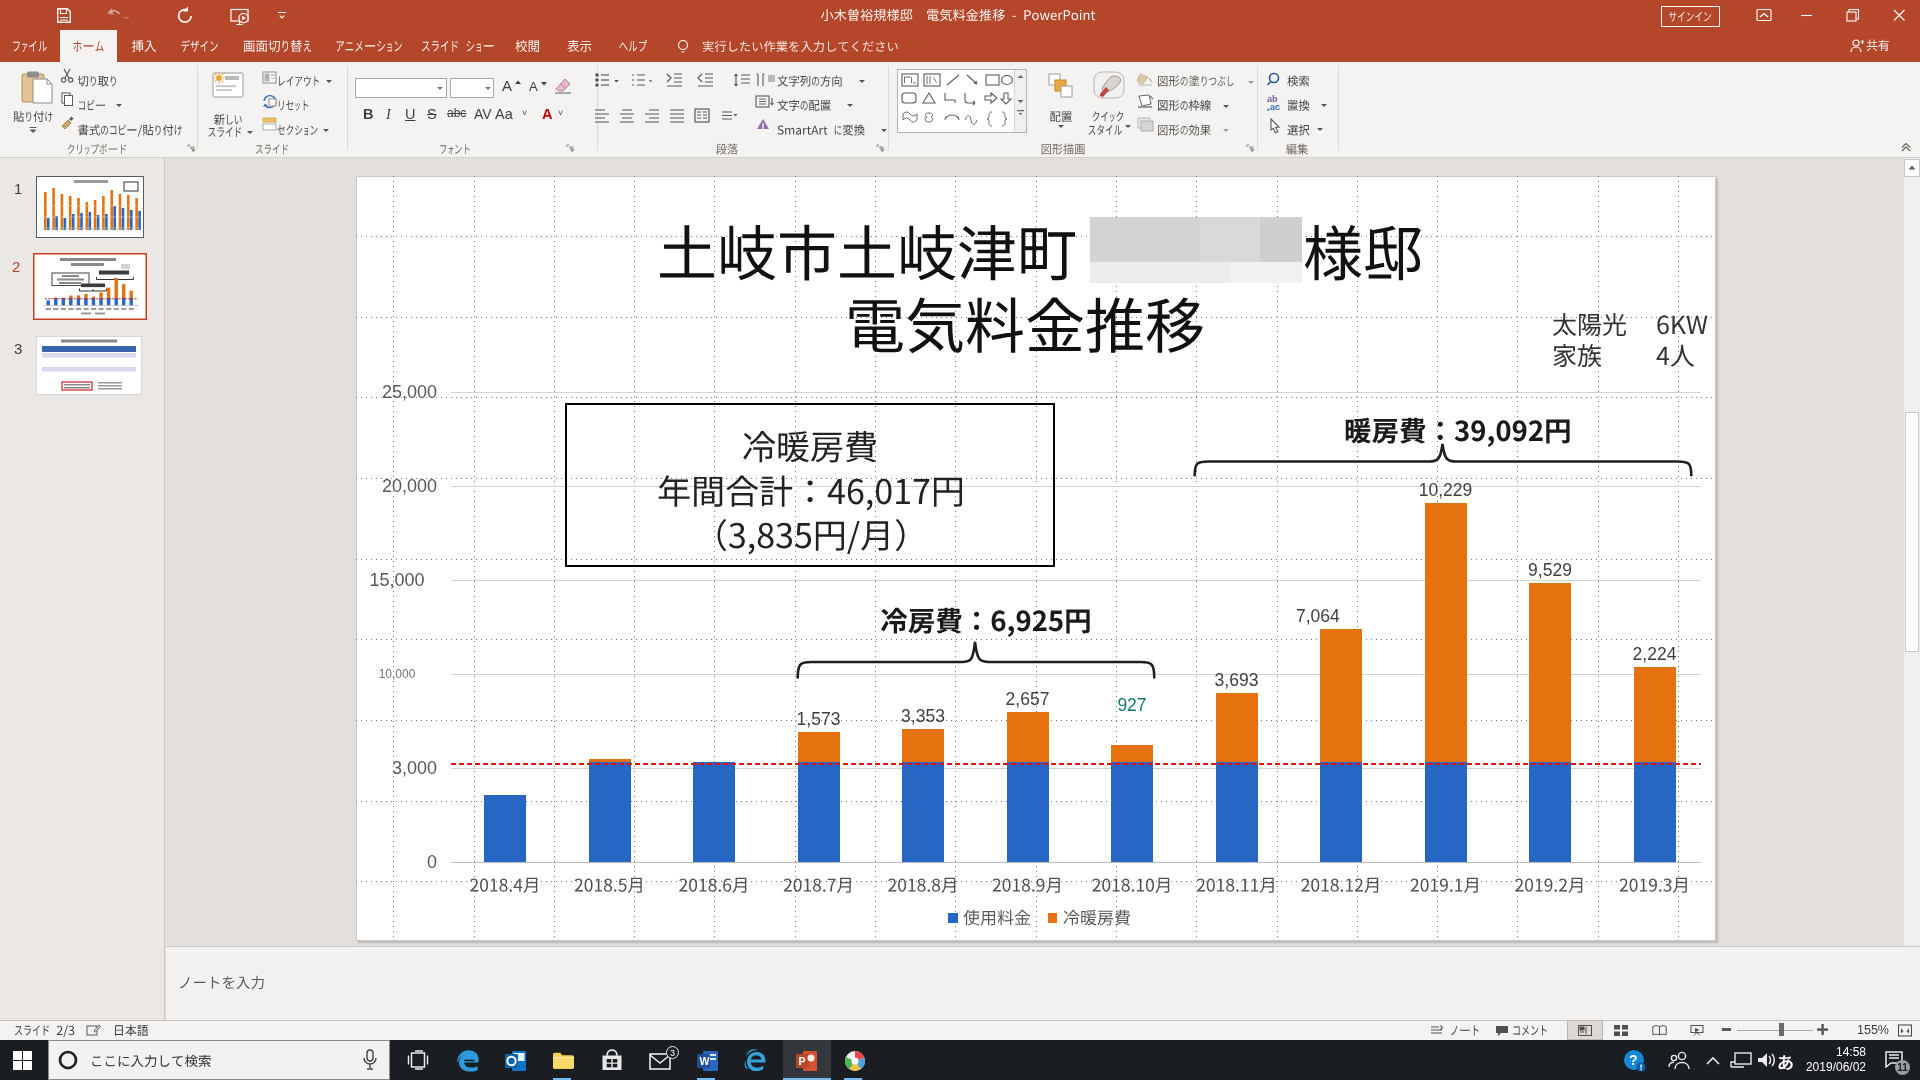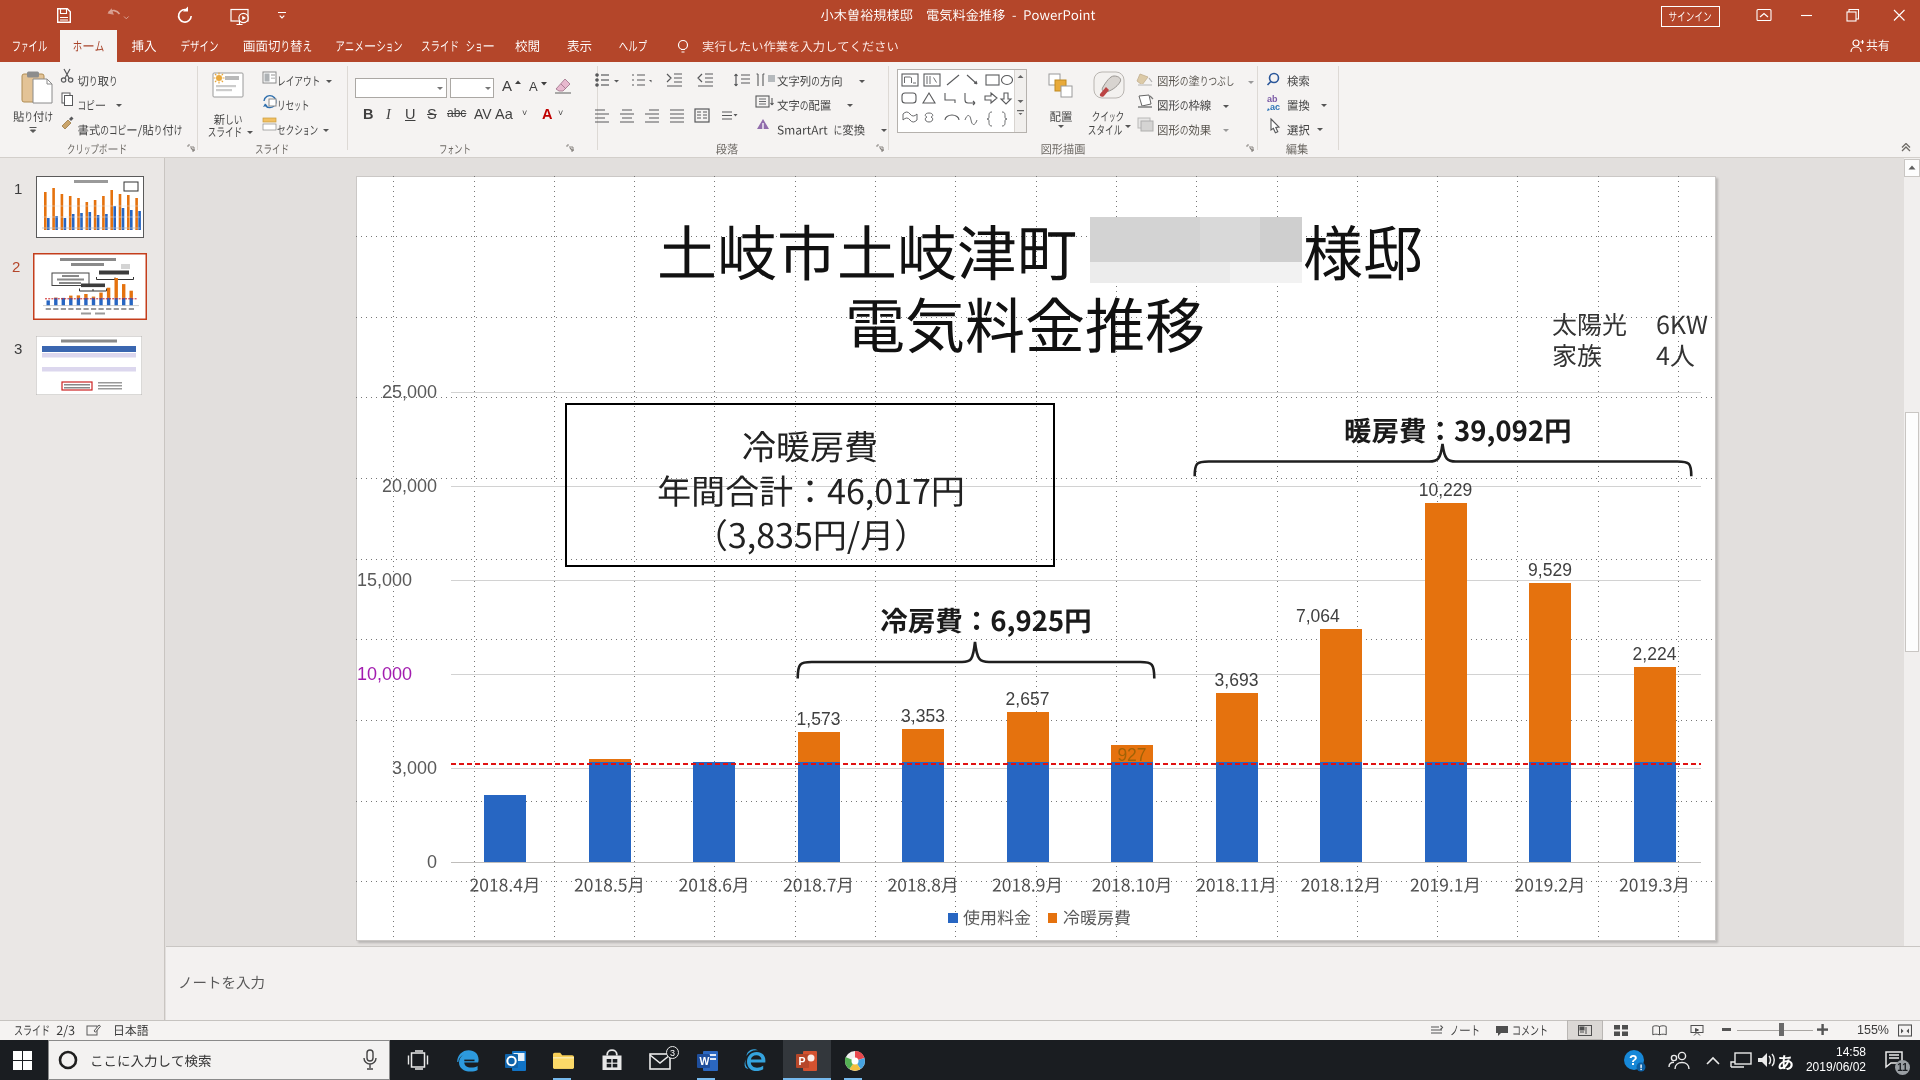--- a/index.html
+++ b/index.html
@@ -705,40 +705,40 @@
 <div style="position:absolute;left:1090px;top:262px;width:140px;height:21px;background:#ececec"></div>
 <div style="position:absolute;left:1230px;top:262px;width:72px;height:21px;background:#f2f2f2"></div>
 <div style="position:absolute;left:450.8px;top:392.4px;width:1250.7px;height:1px;background:#d2d2d2"></div>
 <div style="position:absolute;left:450.8px;top:486.4px;width:1250.7px;height:1px;background:#d2d2d2"></div>
 <div style="position:absolute;left:450.8px;top:580.4px;width:1250.7px;height:1px;background:#d2d2d2"></div>
 <div style="position:absolute;left:450.8px;top:674.4px;width:1250.7px;height:1px;background:#d2d2d2"></div>
 <div style="position:absolute;left:450.8px;top:768.4px;width:1250.7px;height:1px;background:#d2d2d2"></div>
 <div style="position:absolute;left:450.8px;top:862.4px;width:1250.7px;height:1px;background:#bfbdbb"></div>
 <div style="position:absolute;left:357px;top:382.4px;width:80px;height:20px;font-size:18px;color:#595959;text-align:right;line-height:20px">25,000</div>
 <div style="position:absolute;left:357px;top:476.4px;width:80px;height:20px;font-size:18px;color:#595959;text-align:right;line-height:20px">20,000</div>
-<div style="position:absolute;left:357px;top:570.4px;width:80px;height:20px;font-size:18px;color:#595959;text-align:left;line-height:20px">15,000</div>
-<div style="position:absolute;left:357px;top:664.4px;width:80px;height:20px;font-size:18px;color:#a21caf;text-align:left;line-height:20px">10,000</div>
+<div style="position:absolute;left:357px;top:570.4px;width:80px;height:20px;font-size:18px;color:#595959;text-align:center;line-height:20px">15,000</div>
+<div style="position:absolute;left:357px;top:664.4px;width:80px;height:20px;font-size:12px;color:#737373;text-align:center;line-height:20px">10,000</div>
 <div style="position:absolute;left:357px;top:758.4px;width:80px;height:20px;font-size:18px;color:#595959;text-align:right;line-height:20px">3,000</div>
 <div style="position:absolute;left:357px;top:852.4px;width:80px;height:20px;font-size:18px;color:#595959;text-align:right;line-height:20px">0</div>
 <div style="position:absolute;left:484.0px;top:795.4px;width:42px;height:67.0px;background:#2766c2"></div>
 <div style="position:absolute;left:588.5px;top:762.0px;width:42px;height:100.4px;background:#2766c2"></div>
 <div style="position:absolute;left:588.5px;top:759.4px;width:42px;height:2.6px;background:#e5720e"></div>
 <div style="position:absolute;left:693.0px;top:762.0px;width:42px;height:100.4px;background:#2766c2"></div>
 <div style="position:absolute;left:797.5px;top:762.0px;width:42px;height:100.4px;background:#2766c2"></div>
 <div style="position:absolute;left:797.5px;top:732.4px;width:42px;height:29.6px;background:#e5720e"></div>
 <div style="position:absolute;left:773.5px;top:709.4px;width:90px;height:20px;font-size:17.5px;color:#404040;text-align:center;line-height:20px">1,573</div>
 <div style="position:absolute;left:902.0px;top:762.0px;width:42px;height:100.4px;background:#2766c2"></div>
 <div style="position:absolute;left:902.0px;top:728.8px;width:42px;height:33.2px;background:#e5720e"></div>
 <div style="position:absolute;left:878.0px;top:705.8px;width:90px;height:20px;font-size:17.5px;color:#404040;text-align:center;line-height:20px">3,353</div>
 <div style="position:absolute;left:1006.5px;top:762.0px;width:42px;height:100.4px;background:#2766c2"></div>
 <div style="position:absolute;left:1006.5px;top:712.0px;width:42px;height:50.0px;background:#e5720e"></div>
 <div style="position:absolute;left:982.5px;top:689.0px;width:90px;height:20px;font-size:17.5px;color:#404040;text-align:center;line-height:20px">2,657</div>
 <div style="position:absolute;left:1111.0px;top:762.0px;width:42px;height:100.4px;background:#2766c2"></div>
 <div style="position:absolute;left:1111.0px;top:744.6px;width:42px;height:17.4px;background:#e5720e"></div>
-<div style="position:absolute;left:1087.0px;top:745px;width:90px;height:20px;font-size:17.5px;color:#a16207;text-align:center;line-height:20px">927</div>
+<div style="position:absolute;left:1087.0px;top:695px;width:90px;height:20px;font-size:17.5px;color:#0f766e;text-align:center;line-height:20px">927</div>
 <div style="position:absolute;left:1215.5px;top:762.0px;width:42px;height:100.4px;background:#2766c2"></div>
 <div style="position:absolute;left:1215.5px;top:692.6px;width:42px;height:69.4px;background:#e5720e"></div>
 <div style="position:absolute;left:1191.5px;top:669.6px;width:90px;height:20px;font-size:17.5px;color:#404040;text-align:center;line-height:20px">3,693</div>
 <div style="position:absolute;left:1320.0px;top:762.0px;width:42px;height:100.4px;background:#2766c2"></div>
 <div style="position:absolute;left:1320.0px;top:629.2px;width:42px;height:132.8px;background:#e5720e"></div>
 <div style="position:absolute;left:1296.0px;top:606.2px;width:90px;height:20px;font-size:17.5px;color:#404040;text-align:left;line-height:20px">7,064</div>
 <div style="position:absolute;left:1424.5px;top:762.0px;width:42px;height:100.4px;background:#2766c2"></div>
 <div style="position:absolute;left:1424.5px;top:503.3px;width:42px;height:258.7px;background:#e5720e"></div>
 <div style="position:absolute;left:1400.5px;top:480.3px;width:90px;height:20px;font-size:17.5px;color:#404040;text-align:center;line-height:20px">10,229</div>
 <div style="position:absolute;left:1529.0px;top:762.0px;width:42px;height:100.4px;background:#2766c2"></div>

